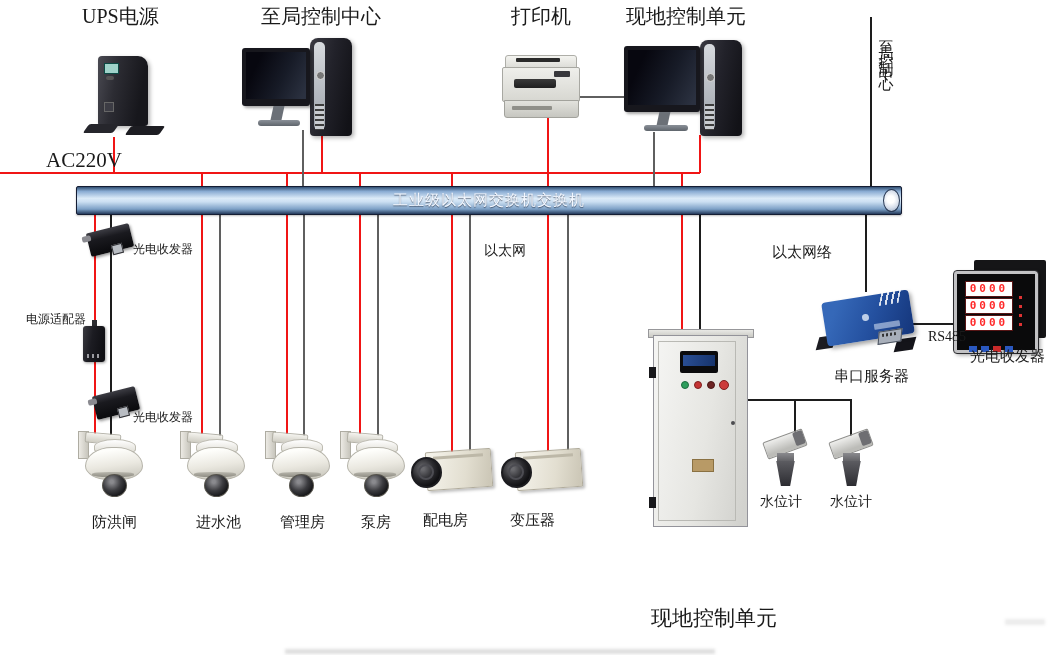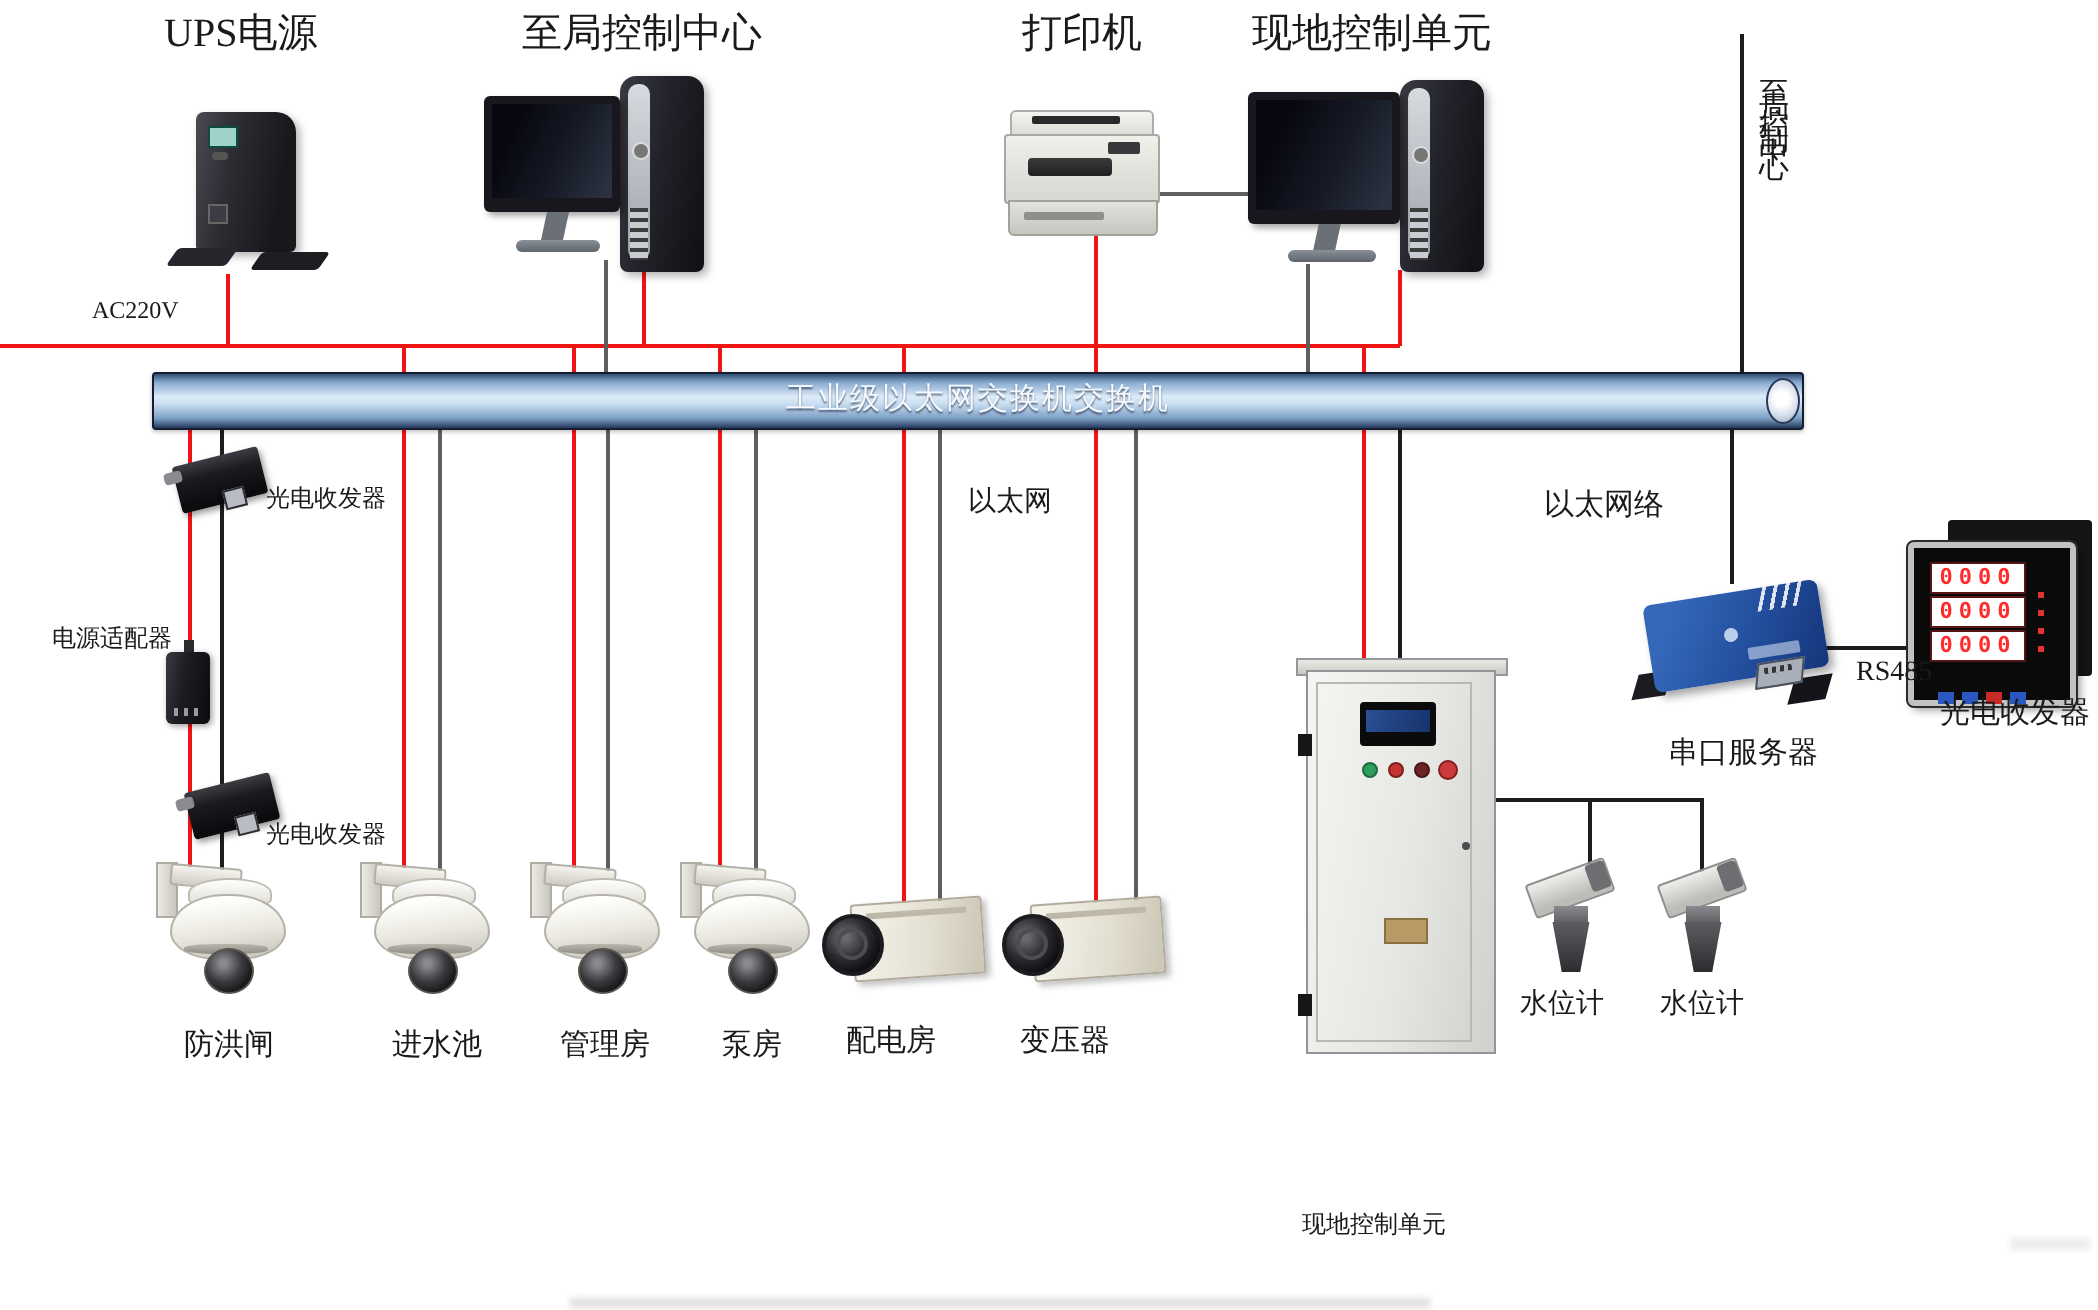--- a/index.html
+++ b/index.html
@@ -5,21 +5,21 @@
   html,body{margin:0;padding:0;background:#fff;}
   .canvas{
     position:relative;width:1049px;height:655px;background:#ffffff;overflow:hidden;
     font-family:"Liberation Serif","DejaVu Serif",serif;color:#1a1a1a;
   }
   .lbl{position:absolute;z-index:6;white-space:nowrap;}
   .lbl-lg{font-size:20px;}
   .lbl-md{font-size:15px;}
   .lbl-sm{font-size:12px;}
   .lbl-14{font-size:14px;}
-  .lbl-16{font-size:12px;}
+  .lbl-16{font-size:21px;}
 
   
   .vl{position:absolute;width:2px;z-index:1;}
   .hl{position:absolute;height:2px;z-index:1;}
   .red{background:#f01515;}
   .gray{background:#5f5f5f;}
   .blk{background:#1d1d1d;}
 
   
   .pipe{

